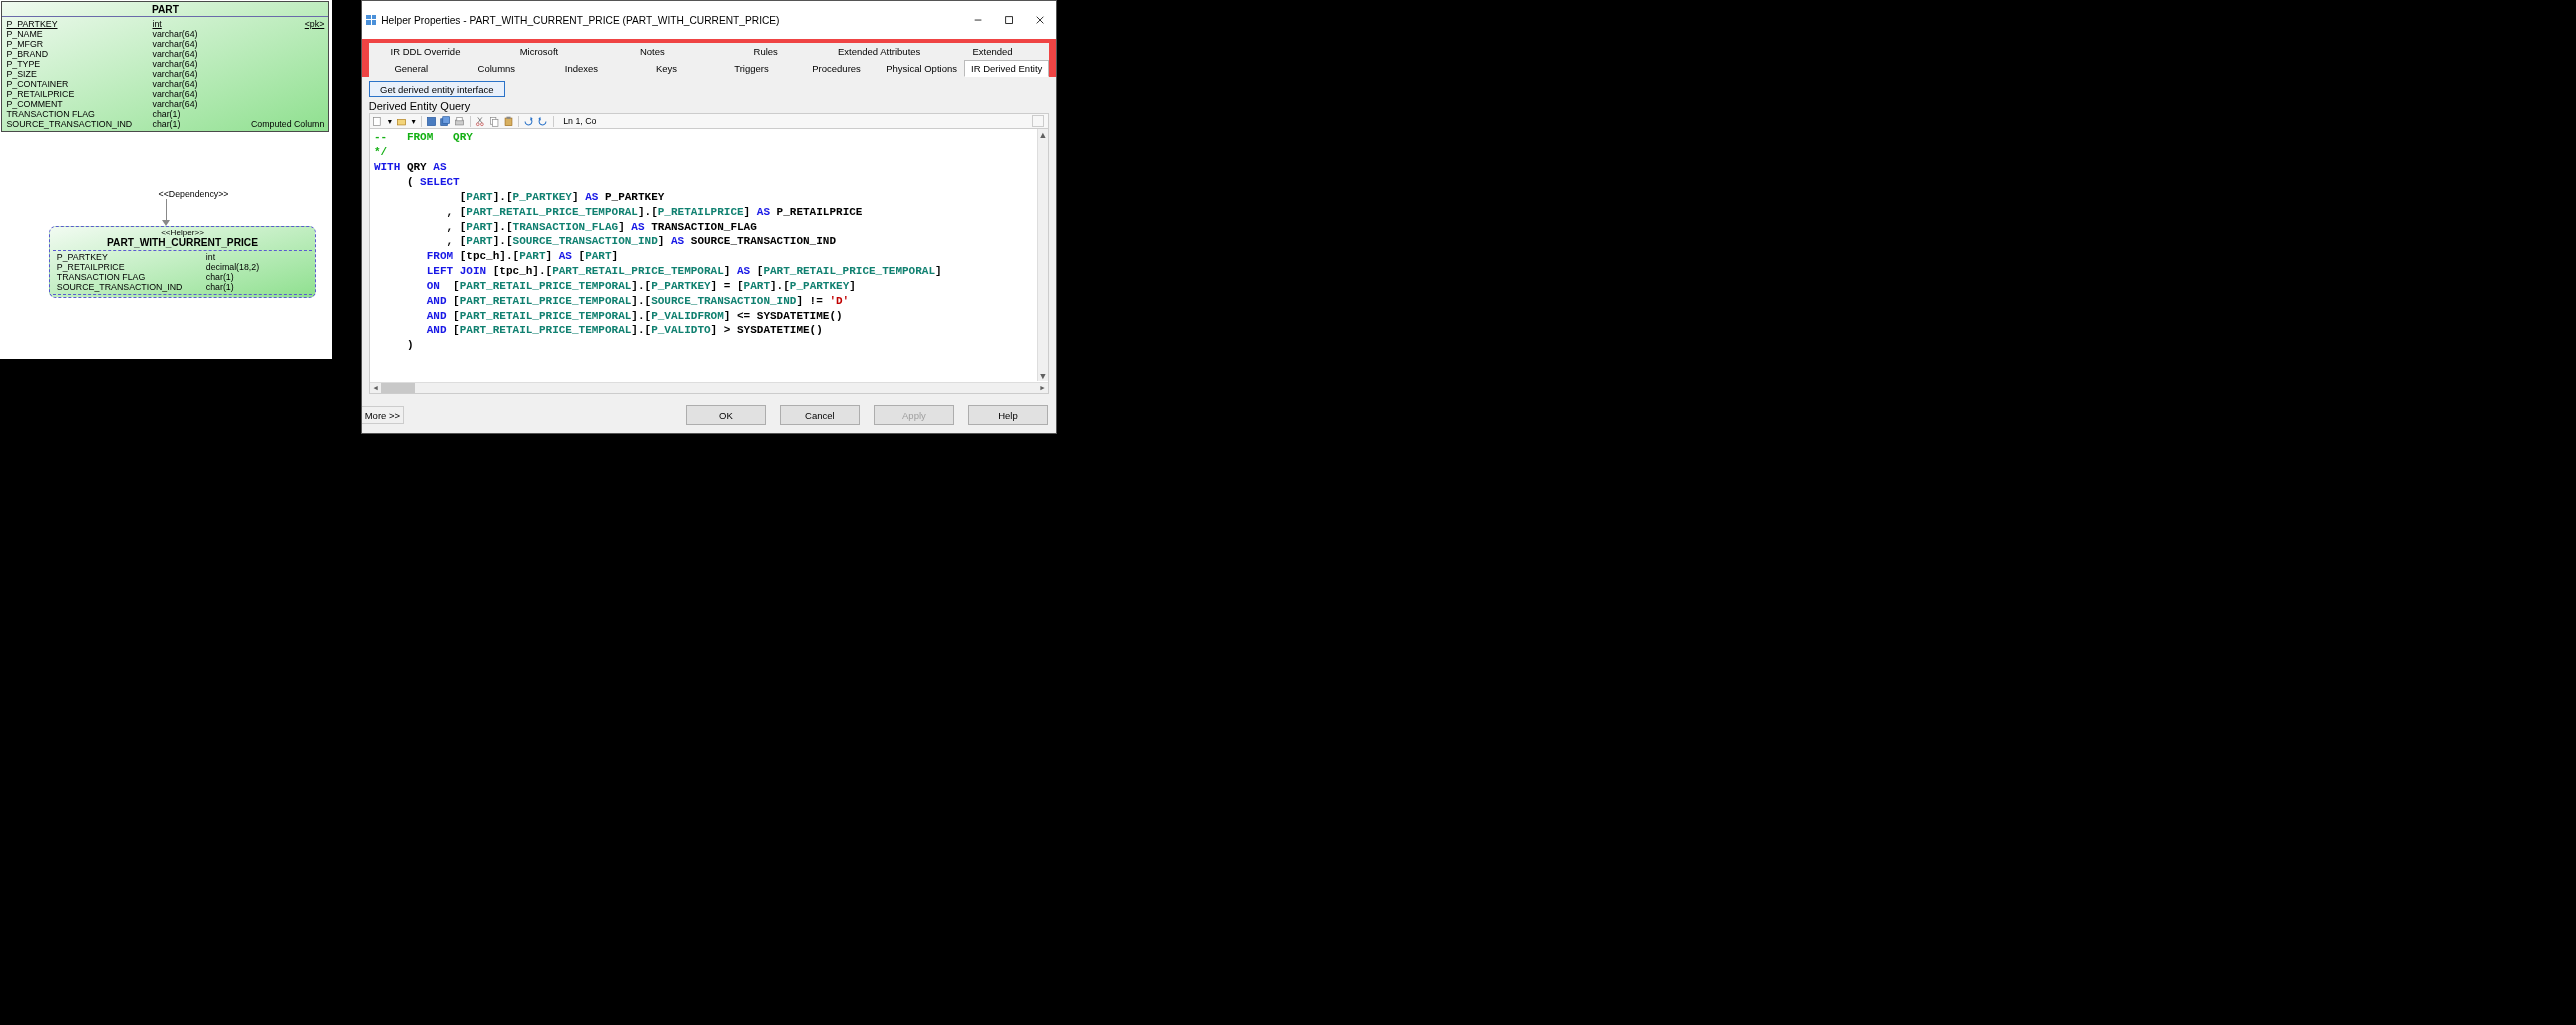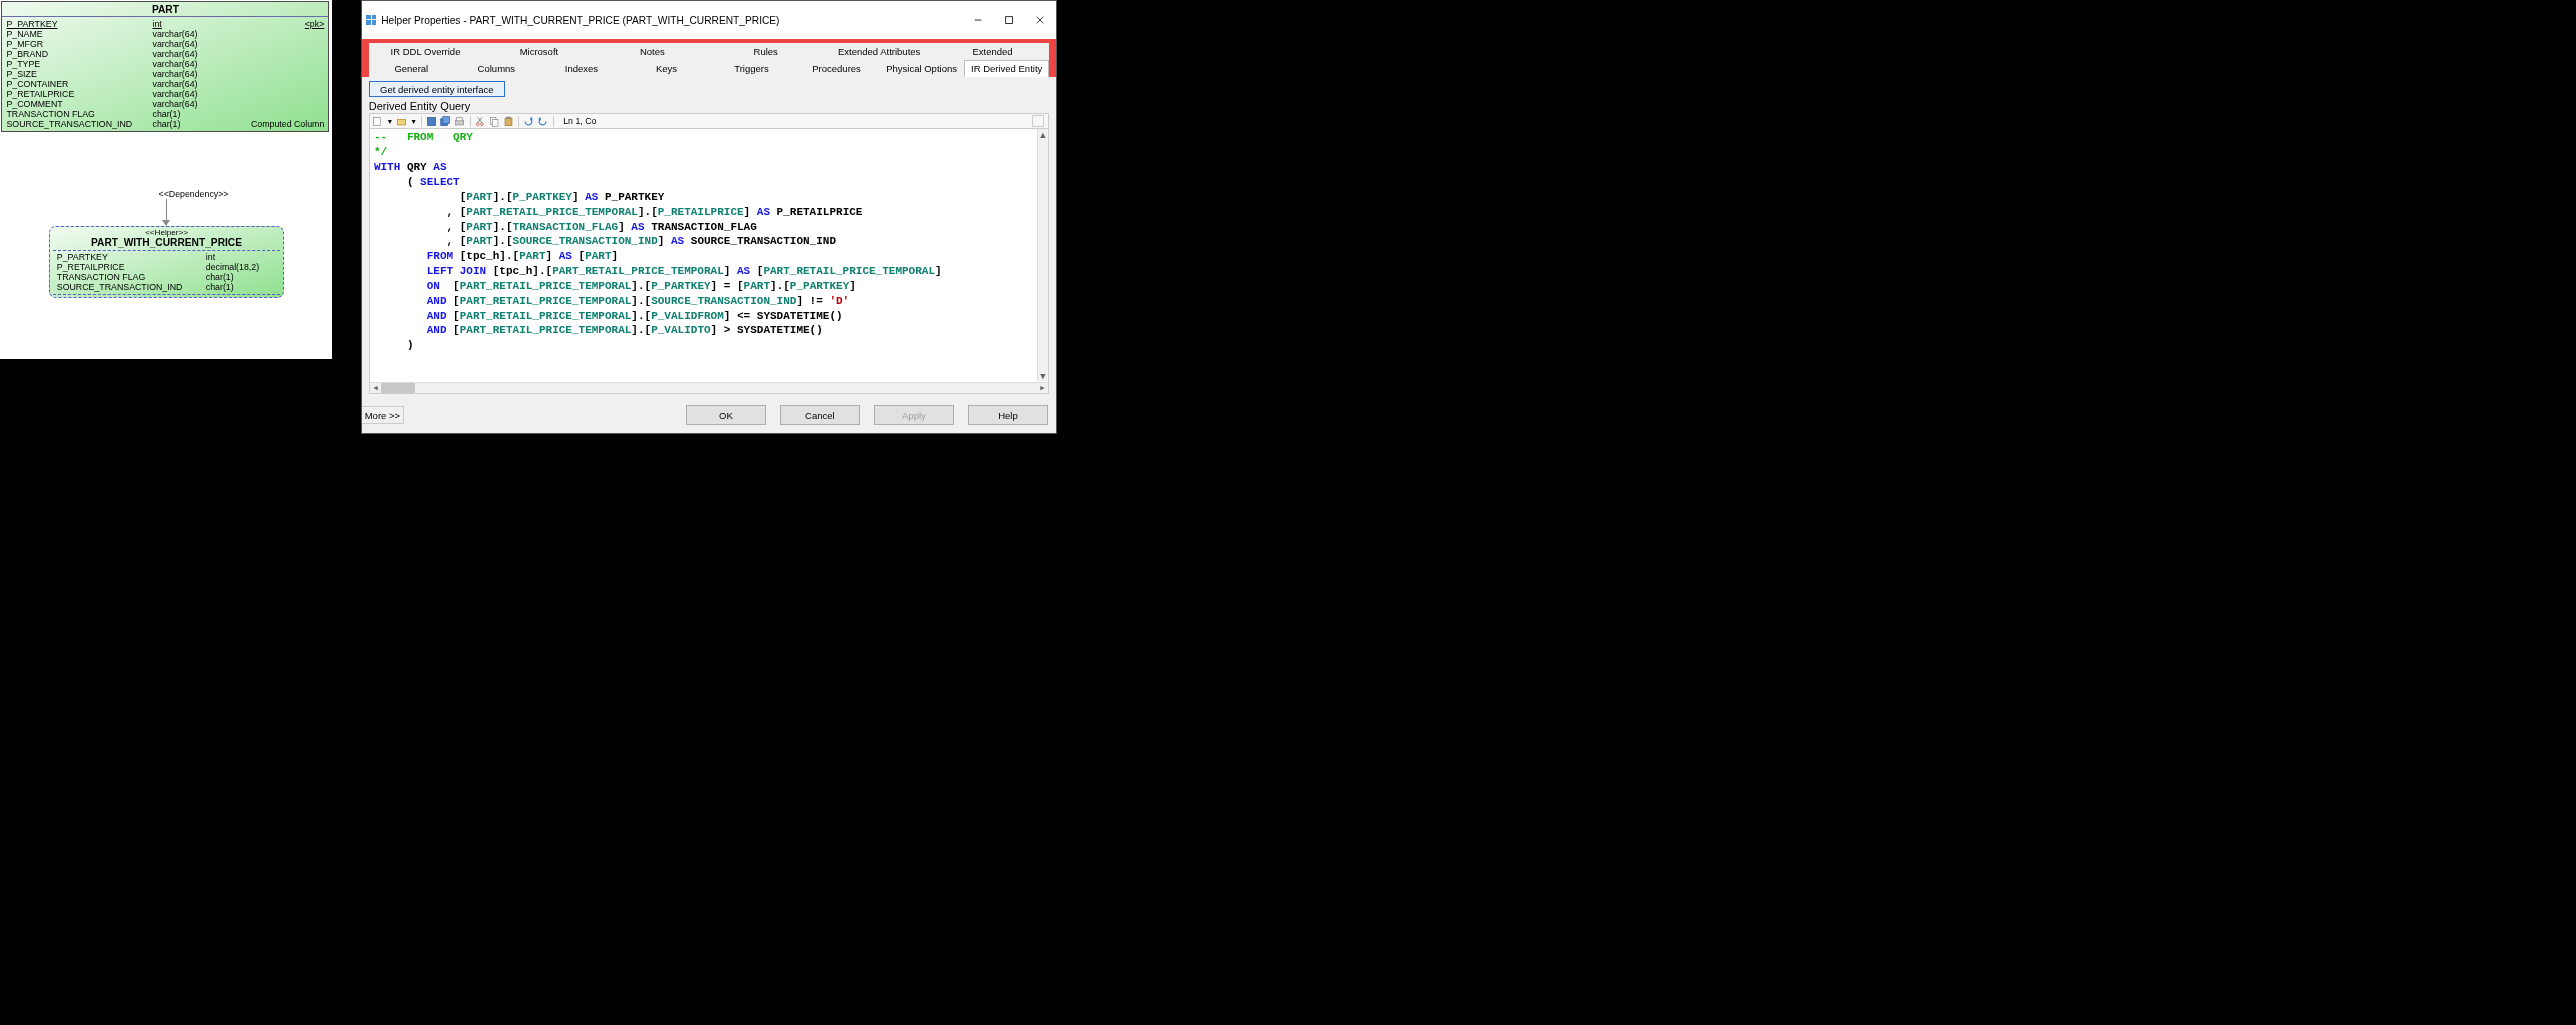--- a/index.html
+++ b/index.html
@@ -42,21 +42,21 @@
 .arrow-line { position: absolute; left: 166px; top: 199px; width: 0.7px; height: 23px; background: #888; }
 .arrow-head {
   position: absolute; left: 162px; top: 220px;
   width: 0; height: 0;
   border-left: 4.1px solid transparent;
   border-right: 4.1px solid transparent;
   border-top: 6.8px solid #888;
 }
 .helper-box {
   position: absolute;
-  top: 226px; left: 49px; width: 235px;
+  top: 226px; left: 49px; width: 267px;
   border: 0.7px dashed #5a5ad0;
   border-radius: 6.8px;
   background: linear-gradient(to bottom right, #f2fbf2, #8fe08f);
   font-size: 8.8px;
   padding: 1.4px 0 2.7px 0;
 }
 .helper-stereo { text-align: center; font-size: 8.1px; }
 .helper-title { text-align: center; font-weight: bold; font-size: 10.2px; padding-bottom: 1.4px; }
 .helper-divider { border-top: 0.7px dashed #5a5ad0; margin: 0 2.7px; }
 .helper-body { padding: 1.4px 6.8px; }

